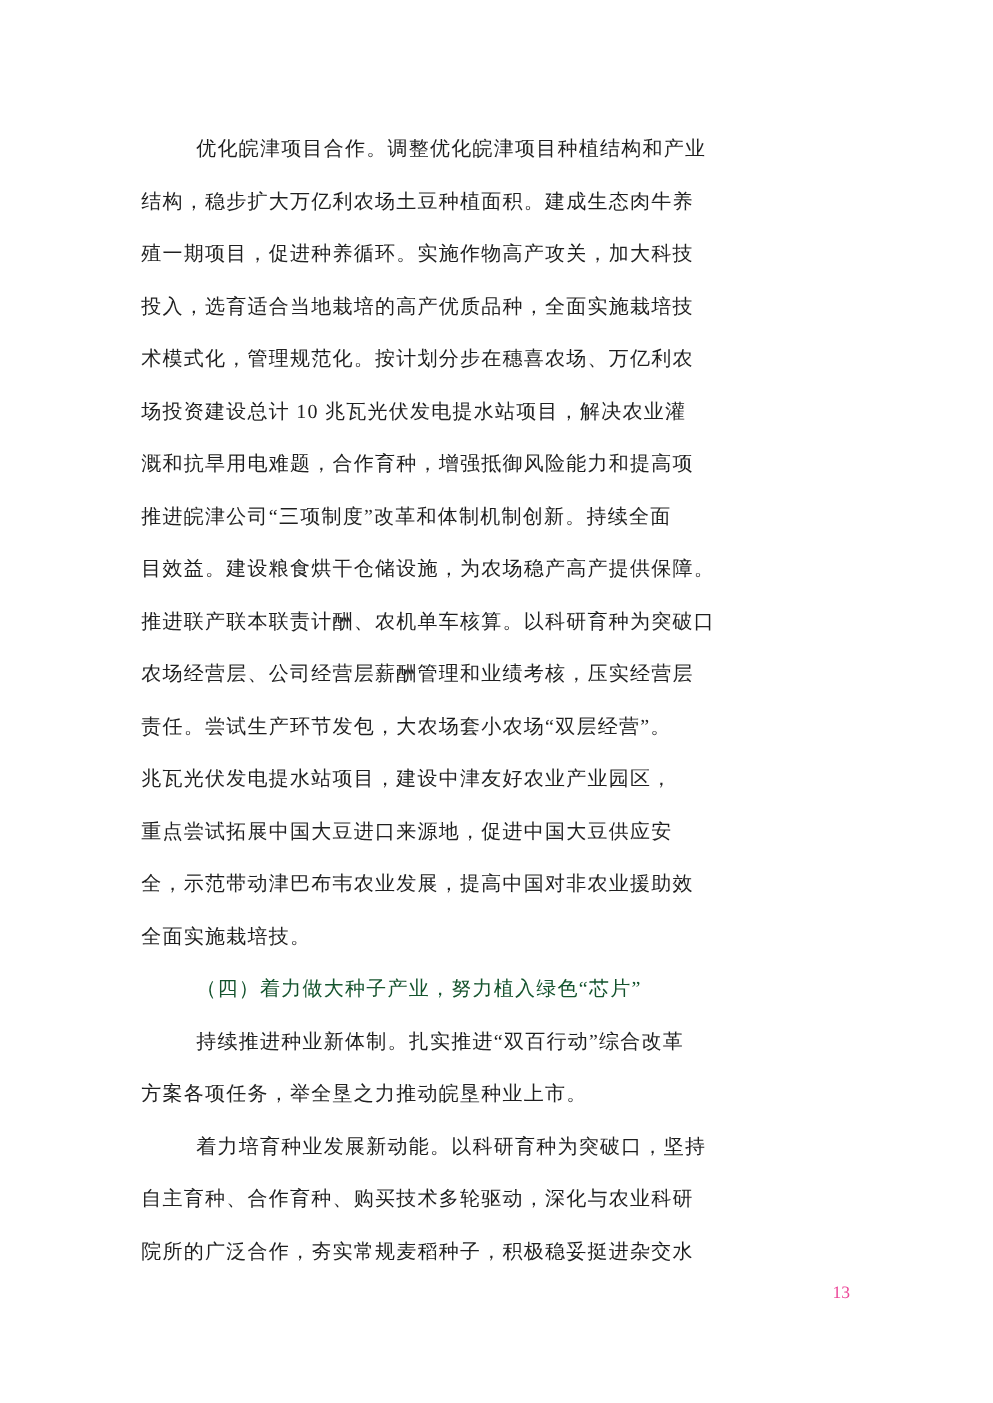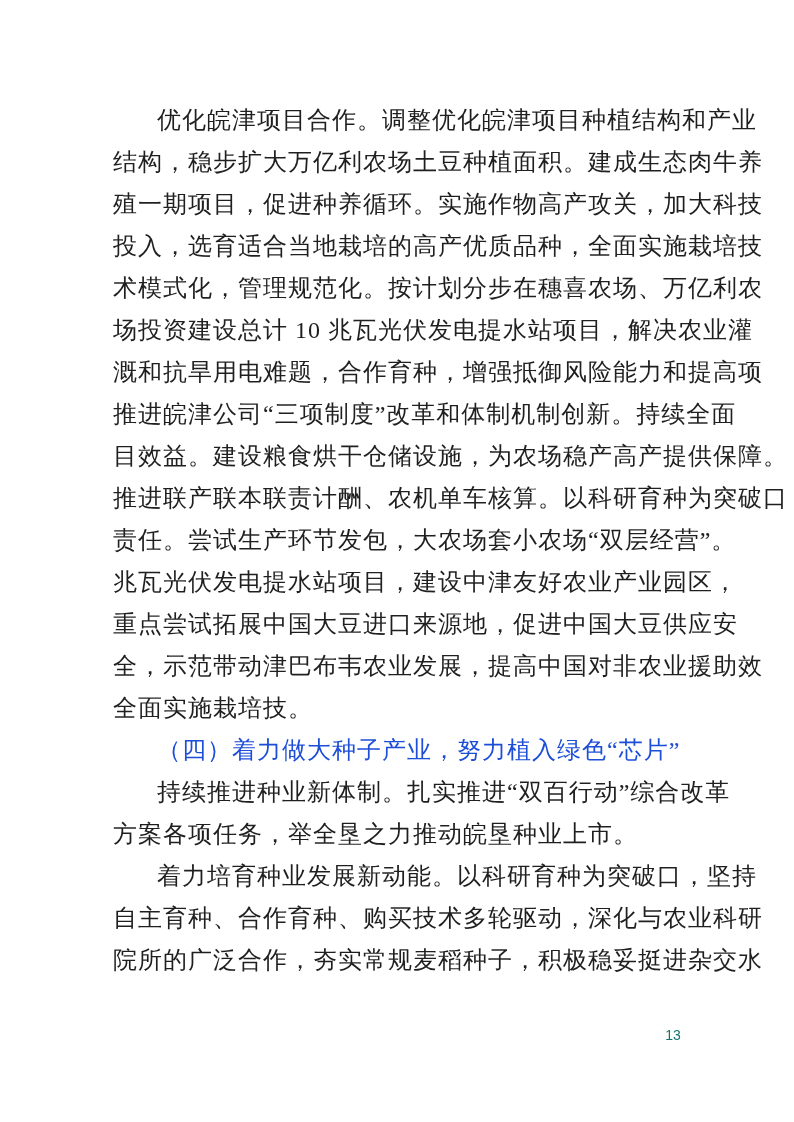--- a/index.html
+++ b/index.html
@@ -15,61 +15,62 @@
     overflow: hidden;
     font-family: "Liberation Serif", serif;
   }
   .text-block {
     position: absolute;
     left: 113px;
     top: 99px;
     width: 576px;
   }
   .line {
-    font-size: 24px;
+    font-size: 16px;
     line-height: 42px;
     height: 42px;
     letter-spacing: 1px;
     color: #1f1f1f;
     white-space: nowrap;
     text-rendering: optimizeLegibility;
   }
   .ind {
     text-indent: 44px;
   }
   .heading {
-    color: #1d4ed8;
+    color: #14532d;
   }
   .page-num {
     position: absolute;
     top: 1026px;
     left: 653px;
     width: 40px;
     text-align: center;
     font-size: 14px;
     line-height: 18px;
-    color: #0f766e;
-    font-family: Liberation Sans, sans-serif;
+    color: #ec4899;
+    font-family: Liberation Serif, serif;
   }
 </style>
 </head>
 <body>
 
 <div class="page">
   <div class="text-block">
     <div class="line ind">优化皖津项目合作。调整优化皖津项目种植结构和产业</div>
     <div class="line">结构，稳步扩大万亿利农场土豆种植面积。建成生态肉牛养</div>
     <div class="line">殖一期项目，促进种养循环。实施作物高产攻关，加大科技</div>
     <div class="line">投入，选育适合当地栽培的高产优质品种，全面实施栽培技</div>
     <div class="line">术模式化，管理规范化。按计划分步在穗喜农场、万亿利农</div>
     <div class="line">场投资建设总计 10 兆瓦光伏发电提水站项目，解决农业灌</div>
     <div class="line">溉和抗旱用电难题，合作育种，增强抵御风险能力和提高项</div>
     <div class="line">推进皖津公司“三项制度”改革和体制机制创新。持续全面</div>
     <div class="line">目效益。建设粮食烘干仓储设施，为农场稳产高产提供保障。</div>
     <div class="line">推进联产联本联责计酬、农机单车核算。以科研育种为突破口</div>
+    <div class="line">农场经营层、公司经营层薪酬管理和业绩考核，压实经营层</div>
     <div class="line">责任。尝试生产环节发包，大农场套小农场“双层经营”。</div>
     <div class="line">兆瓦光伏发电提水站项目，建设中津友好农业产业园区，</div>
     <div class="line">重点尝试拓展中国大豆进口来源地，促进中国大豆供应安</div>
     <div class="line">全，示范带动津巴布韦农业发展，提高中国对非农业援助效</div>
     <div class="line">全面实施栽培技。</div>
     <div class="line ind heading">（四）着力做大种子产业，努力植入绿色“芯片”</div>
     <div class="line ind">持续推进种业新体制。扎实推进“双百行动”综合改革</div>
     <div class="line">方案各项任务，举全垦之力推动皖垦种业上市。</div>
     <div class="line ind">着力培育种业发展新动能。以科研育种为突破口，坚持</div>
     <div class="line">自主育种、合作育种、购买技术多轮驱动，深化与农业科研</div>

